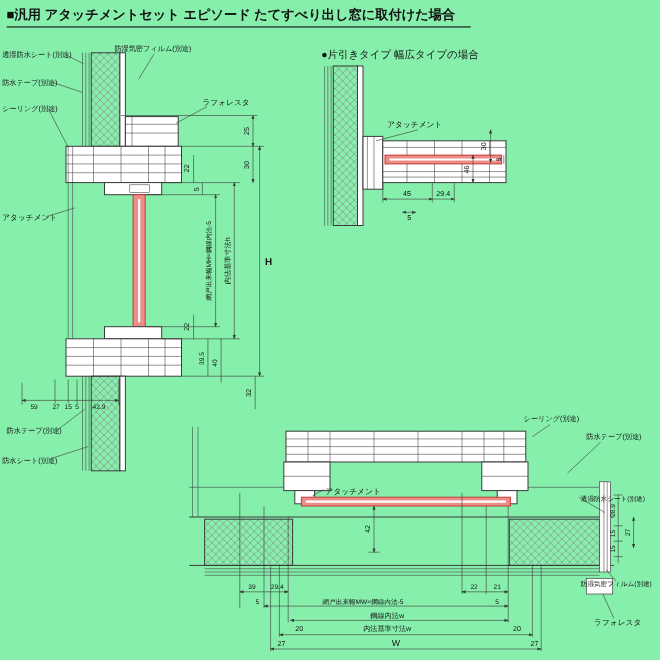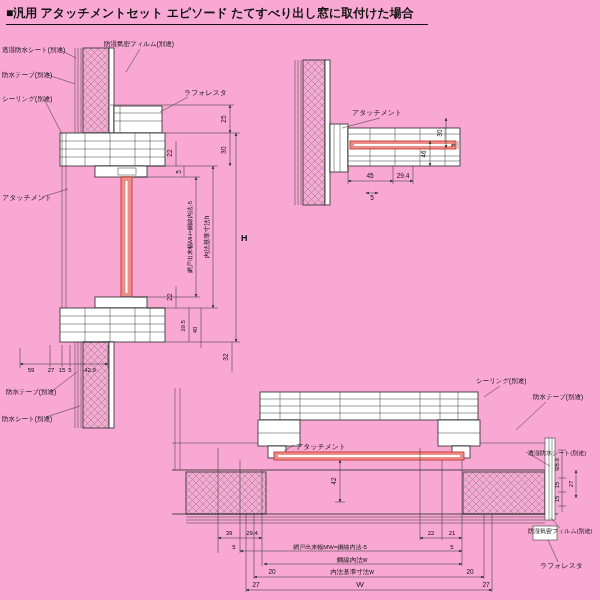--- a/index.html
+++ b/index.html
@@ -1,31 +1,32 @@
 <!DOCTYPE html>
 <html><head>
 <meta charset="utf-8">
 <style>
   * { margin:0; padding:0; box-sizing:border-box; }
   html,body { width:600px; height:600px; background:#ffffff;
     font-family:"Liberation Sans","DejaVu Sans",sans-serif; }
-  .page { position:relative; width:600px; height:600px; background:#f9a8d4; overflow:hidden; }
+  .page { position:relative; width:600px; height:600px; background:#86efac; overflow:hidden; }
   .title { position:absolute; left:6px; top:5px; font-size:12px; font-weight:bold; color:#111;
     border-bottom:1.5px solid #111; padding-bottom:2px; padding-right:14px; white-space:nowrap; }
   .seclabel { position:absolute; font-size:9.5px; color:#111; white-space:nowrap; }
   svg { position:absolute; left:0; top:0; }
   svg text { stroke:none; fill:#111; }
   .f6 { font-size:6px; } .f65 { font-size:6.5px; } .f7 { font-size:7px; }
   .f8 { font-size:8px; } .f9 { font-size:9px; font-weight:bold; }
 </style>
 </head>
 <body>
 
 <div class="page">
   <div class="title">■汎用 アタッチメントセット エピソード たてすべり出し窓に取付けた場合</div>
+  <div class="seclabel" style="left:292px;top:44px">●片引きタイプ 幅広タイプの場合</div>
 
   <svg width="600" height="600" viewBox="0 0 600 600">
     <defs>
       <pattern id="xh" width="7" height="7" patternUnits="userSpaceOnUse">
         <path d="M0,7 L7,0 M0,0 L7,7" stroke="#888" stroke-width="0.6" fill="none"></path>
       </pattern>
       <marker id="ar" viewBox="0 0 8 8" refX="7" refY="4" markerWidth="7" markerHeight="7" orient="auto-start-reverse">
         <path d="M0,1 L8,4 L0,7 z" fill="#3a3a3a"></path>
       </marker>
     </defs>

